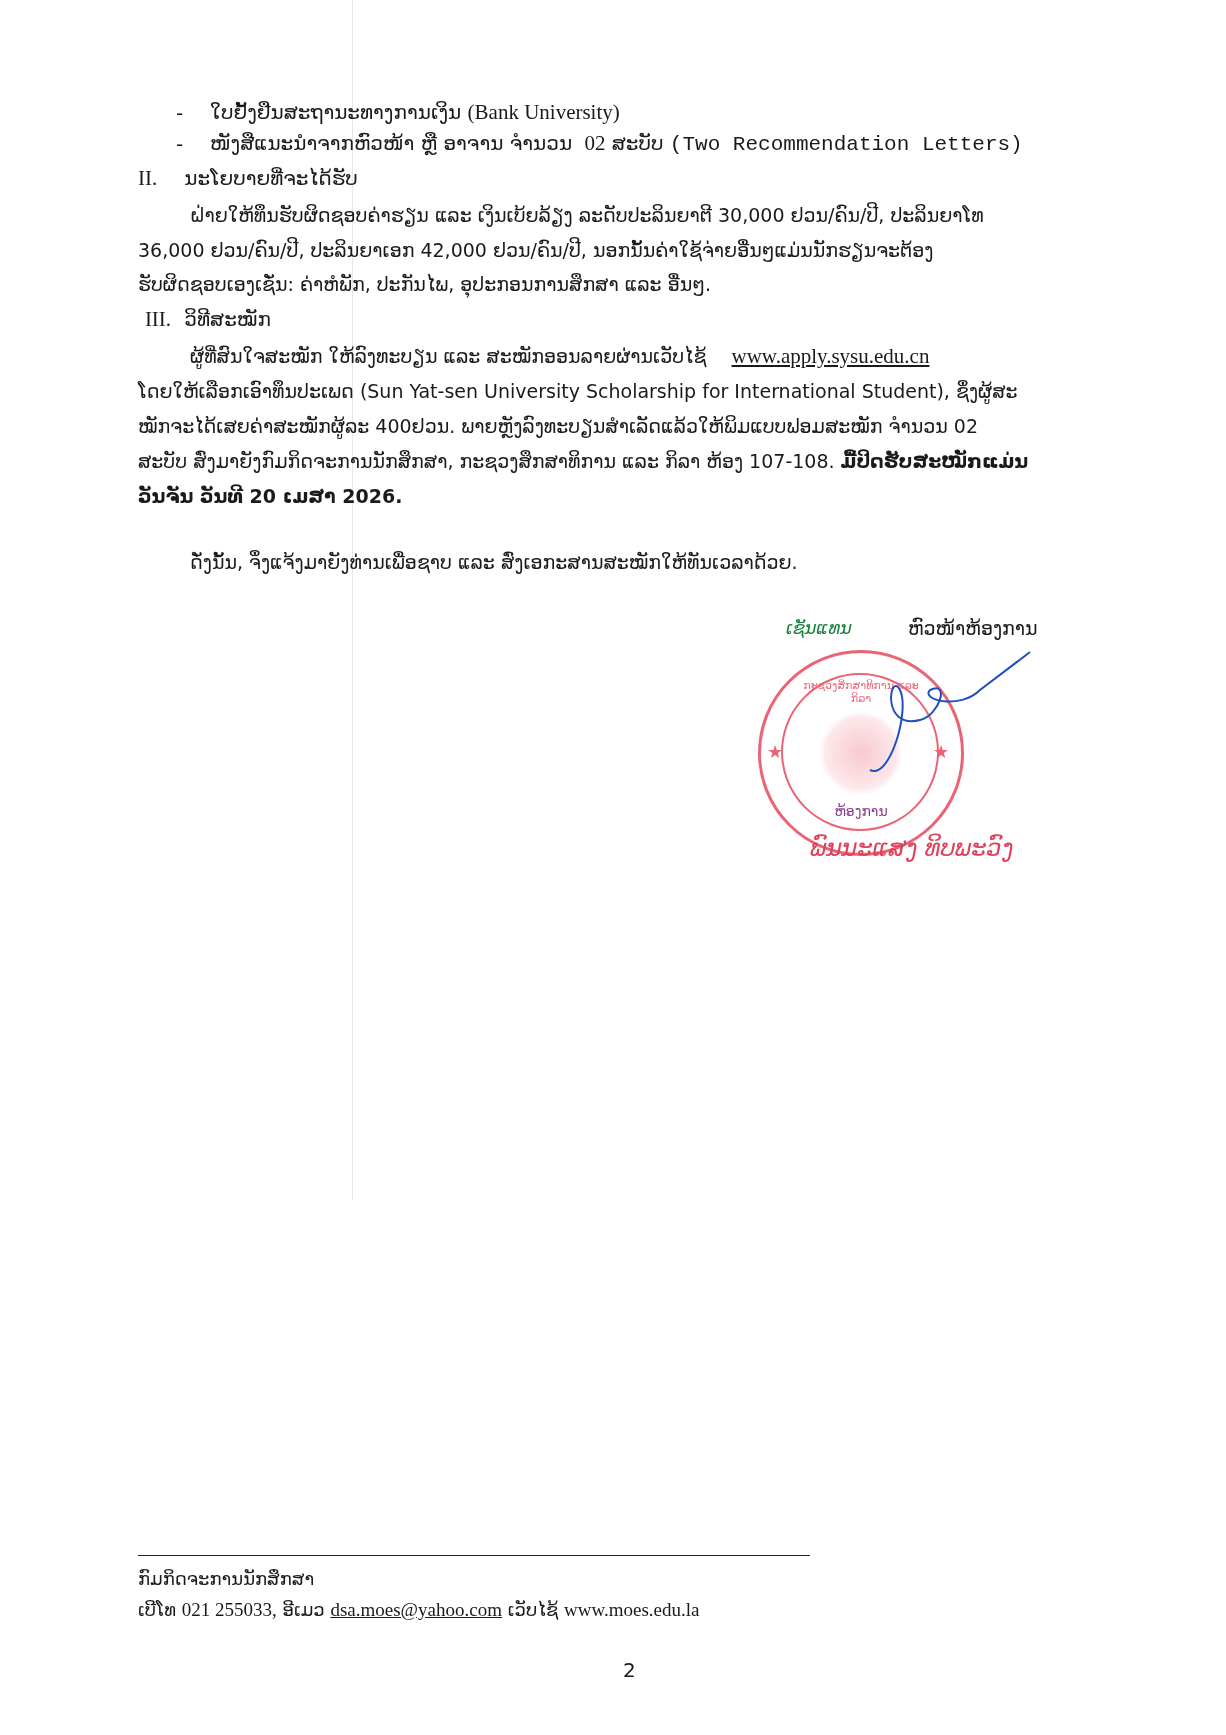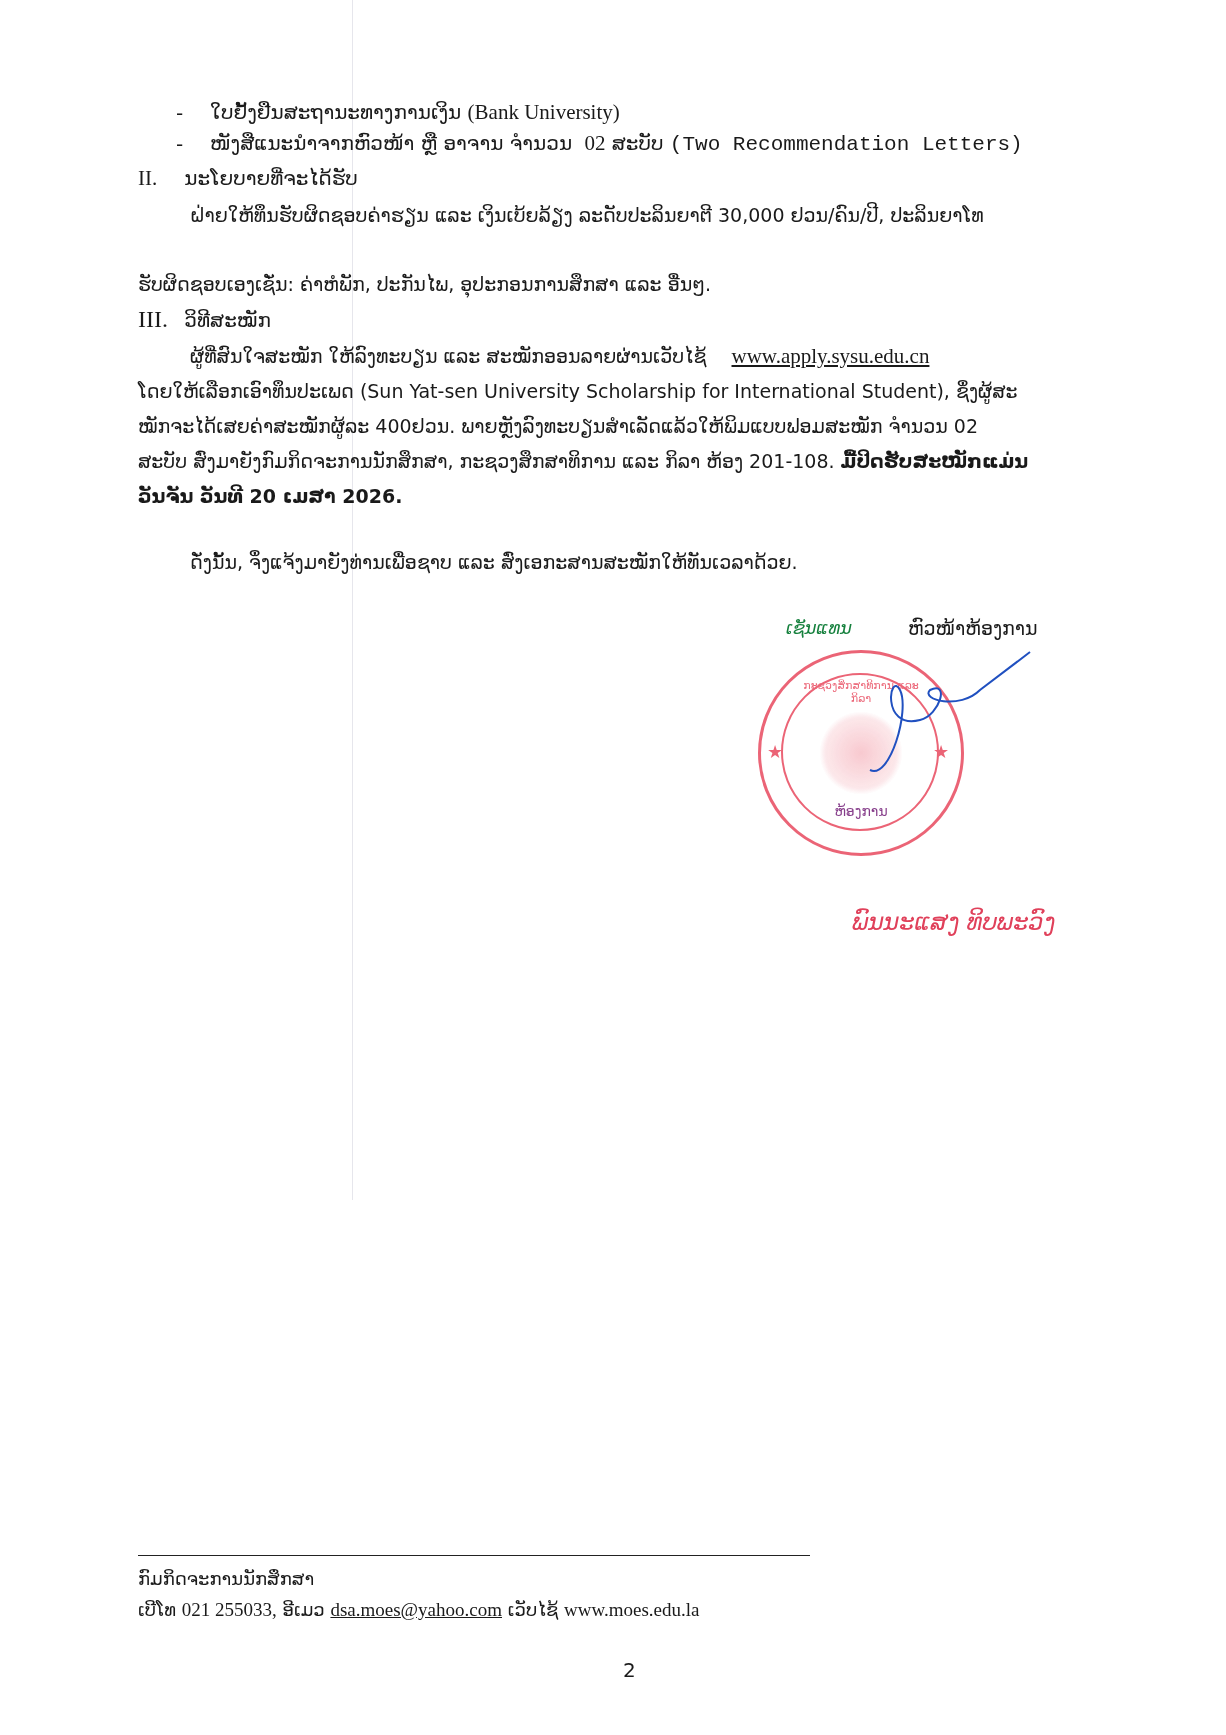--- a/index.html
+++ b/index.html
@@ -40,34 +40,35 @@
     <span class="num" style="margin-left:6px;">02</span>
     <span>ສະບັບ</span>
     <span class="serif" style="font-size:21px;font-family:Liberation Mono, monospace;">(Two Recommendation Letters)</span>
   </div>
 
   <div class="line" style="left:138px; top:164px;">
     <span class="serif" style="font-size:21px; display:inline-block; width:40px;">II.</span>
     <span>ນະໂຍບາຍທີ່ຈະໄດ້ຮັບ</span>
   </div>
   <div class="line" style="left:190px; top:201px; font-size:19px;">ຝ່າຍໃຫ້ທຶນຮັບຜິດຊອບຄ່າຮຽນ ແລະ ເງິນເບ້ຍລ້ຽງ ລະດັບປະລິນຍາຕີ 30,000 ຢວນ/ຄົນ/ປີ, ປະລິນຍາໂທ</div>
+  <div class="line" style="left:138px; top:236px; font-size:19px;">36,000 ຢວນ/ຄົນ/ປີ, ປະລິນຍາເອກ 42,000 ຢວນ/ຄົນ/ປີ, ນອກນັ້ນຄ່າໃຊ້ຈ່າຍອື່ນໆແມ່ນນັກຮຽນຈະຕ້ອງ</div>
   <div class="line" style="left:138px; top:270px; font-size:19px;text-align:right;">ຮັບຜິດຊອບເອງເຊັ່ນ: ຄ່າຫໍພັກ, ປະກັນໄພ, ອຸປະກອນການສຶກສາ ແລະ ອື່ນໆ.</div>
 
   <div class="line" style="left:138px; top:305px;">
-    <span class="serif" style="font-size:24px; display:inline-block; width:40px;">III.</span>
+    <span class="serif" style="font-size:21px; display:inline-block; width:40px;text-align:center;">III.</span>
     <span>ວິທີສະໝັກ</span>
   </div>
   <div class="line" style="left:190px; top:342px; font-size:19px;">
     <span>ຜູ້ທີ່ສົນໃຈສະໝັກ ໃຫ້ລົງທະບຽນ ແລະ ສະໝັກອອນລາຍຜ່ານເວັບໄຊ້</span>
     <span class="serif underline" style="font-size:21px; margin-left:19px;">www.apply.sysu.edu.cn</span>
   </div>
   <div class="line" style="left:138px; top:377px; font-size:19px;">ໂດຍໃຫ້ເລືອກເອົາທຶນປະເພດ (Sun Yat-sen University Scholarship for International Student), ຊຶ່ງຜູ້ສະ</div>
   <div class="line" style="left:138px; top:412px; font-size:19px;">ໝັກຈະໄດ້ເສຍຄ່າສະໝັກຜູ້ລະ 400ຢວນ. ພາຍຫຼັງລົງທະບຽນສຳເລັດແລ້ວໃຫ້ພິມແບບຟອມສະໝັກ ຈຳນວນ 02</div>
   <div class="line" style="left:138px; top:447px; font-size:19px;">
-    <span>ສະບັບ ສົ່ງມາຍັງກົມກິດຈະການນັກສຶກສາ, ກະຊວງສຶກສາທິການ ແລະ ກິລາ ຫ້ອງ 201-108.</span>
+    <span>ສະບັບ ສົ່ງມາຍັງກົມກິດຈະການນັກສຶກສາ, ກະຊວງສຶກສາທິການ ແລະ ກິລາ ຫ້ອງ 107-108.</span>
     <span class="bold">ມື້ປິດຮັບສະໝັກແມ່ນ</span>
   </div>
   <div class="line bold" style="left:138px; top:482px; font-size:19px;">ວັນຈັນ ວັນທີ 20 ເມສາ 2026.</div>
 
   <div class="line" style="left:190px; top:548px; font-size:19px;">ດັ່ງນັ້ນ, ຈຶ່ງແຈ້ງມາຍັງທ່ານເພື່ອຊາບ ແລະ ສົ່ງເອກະສານສະໝັກໃຫ້ທັນເວລາດ້ວຍ.</div>
 
   <div class="line" style="left:786px; top:614px; color:#15803d; font-style:italic; font-size:18px;">ເຊັນແທນ</div>
   <div class="line" style="left:908px; top:614px; font-size:19px;">ຫົວໜ້າຫ້ອງການ</div>
 
   <div class="stamp">
@@ -76,21 +77,21 @@
     <span class="star" style="left:6px; top:88px;">★</span>
     <span class="star" style="left:172px; top:88px;">★</span>
     <div style="position:absolute; left:40px; top:26px; width:120px; text-align:center; color:#e84a5f; font-size:11px;">ກະຊວງສຶກສາທິການ ແລະ ກິລາ</div>
     <div style="position:absolute; left:50px; top:150px; width:100px; text-align:center; color:#701a75; font-size:14px;">ຫ້ອງການ</div>
   </div>
 
   <svg style="position:absolute; left:860px; top:650px;" width="180" height="140">
     <path d="M10 120 C 30 130, 50 60, 40 40 C 30 20, 20 80, 60 70 C 80 65, 90 30, 70 40 C 60 50, 100 60, 120 40 L 170 2" stroke="#2050c0" stroke-width="2" fill="none"></path>
   </svg>
 
-  <div class="line" style="left:810px; top:908px; color:#e0405a; font-size:24px; font-style:italic;margin-left:42px;">ພົນນະແສງ ທິບພະວົງ</div>
+  <div class="line" style="left:810px; top:834px; color:#e0405a; font-size:24px; font-style:italic;">ພົນນະແສງ ທິບພະວົງ</div>
 
   <div class="footer-rule"></div>
   <div class="line" style="left:138px; top:1565px; font-size:18px;">ກົມກິດຈະການນັກສຶກສາ</div>
   <div class="line" style="left:138px; top:1596px; font-size:18px;">
     <span>ເບີໂທ</span>
     <span class="serif" style="font-size:19px;">021 255033,</span>
     <span>ອີເມວ</span>
     <span class="serif underline" style="font-size:19px;">dsa.moes@yahoo.com</span>
     <span>ເວັບໄຊ້</span>
     <span class="serif" style="font-size:19px;">www.moes.edu.la</span>

